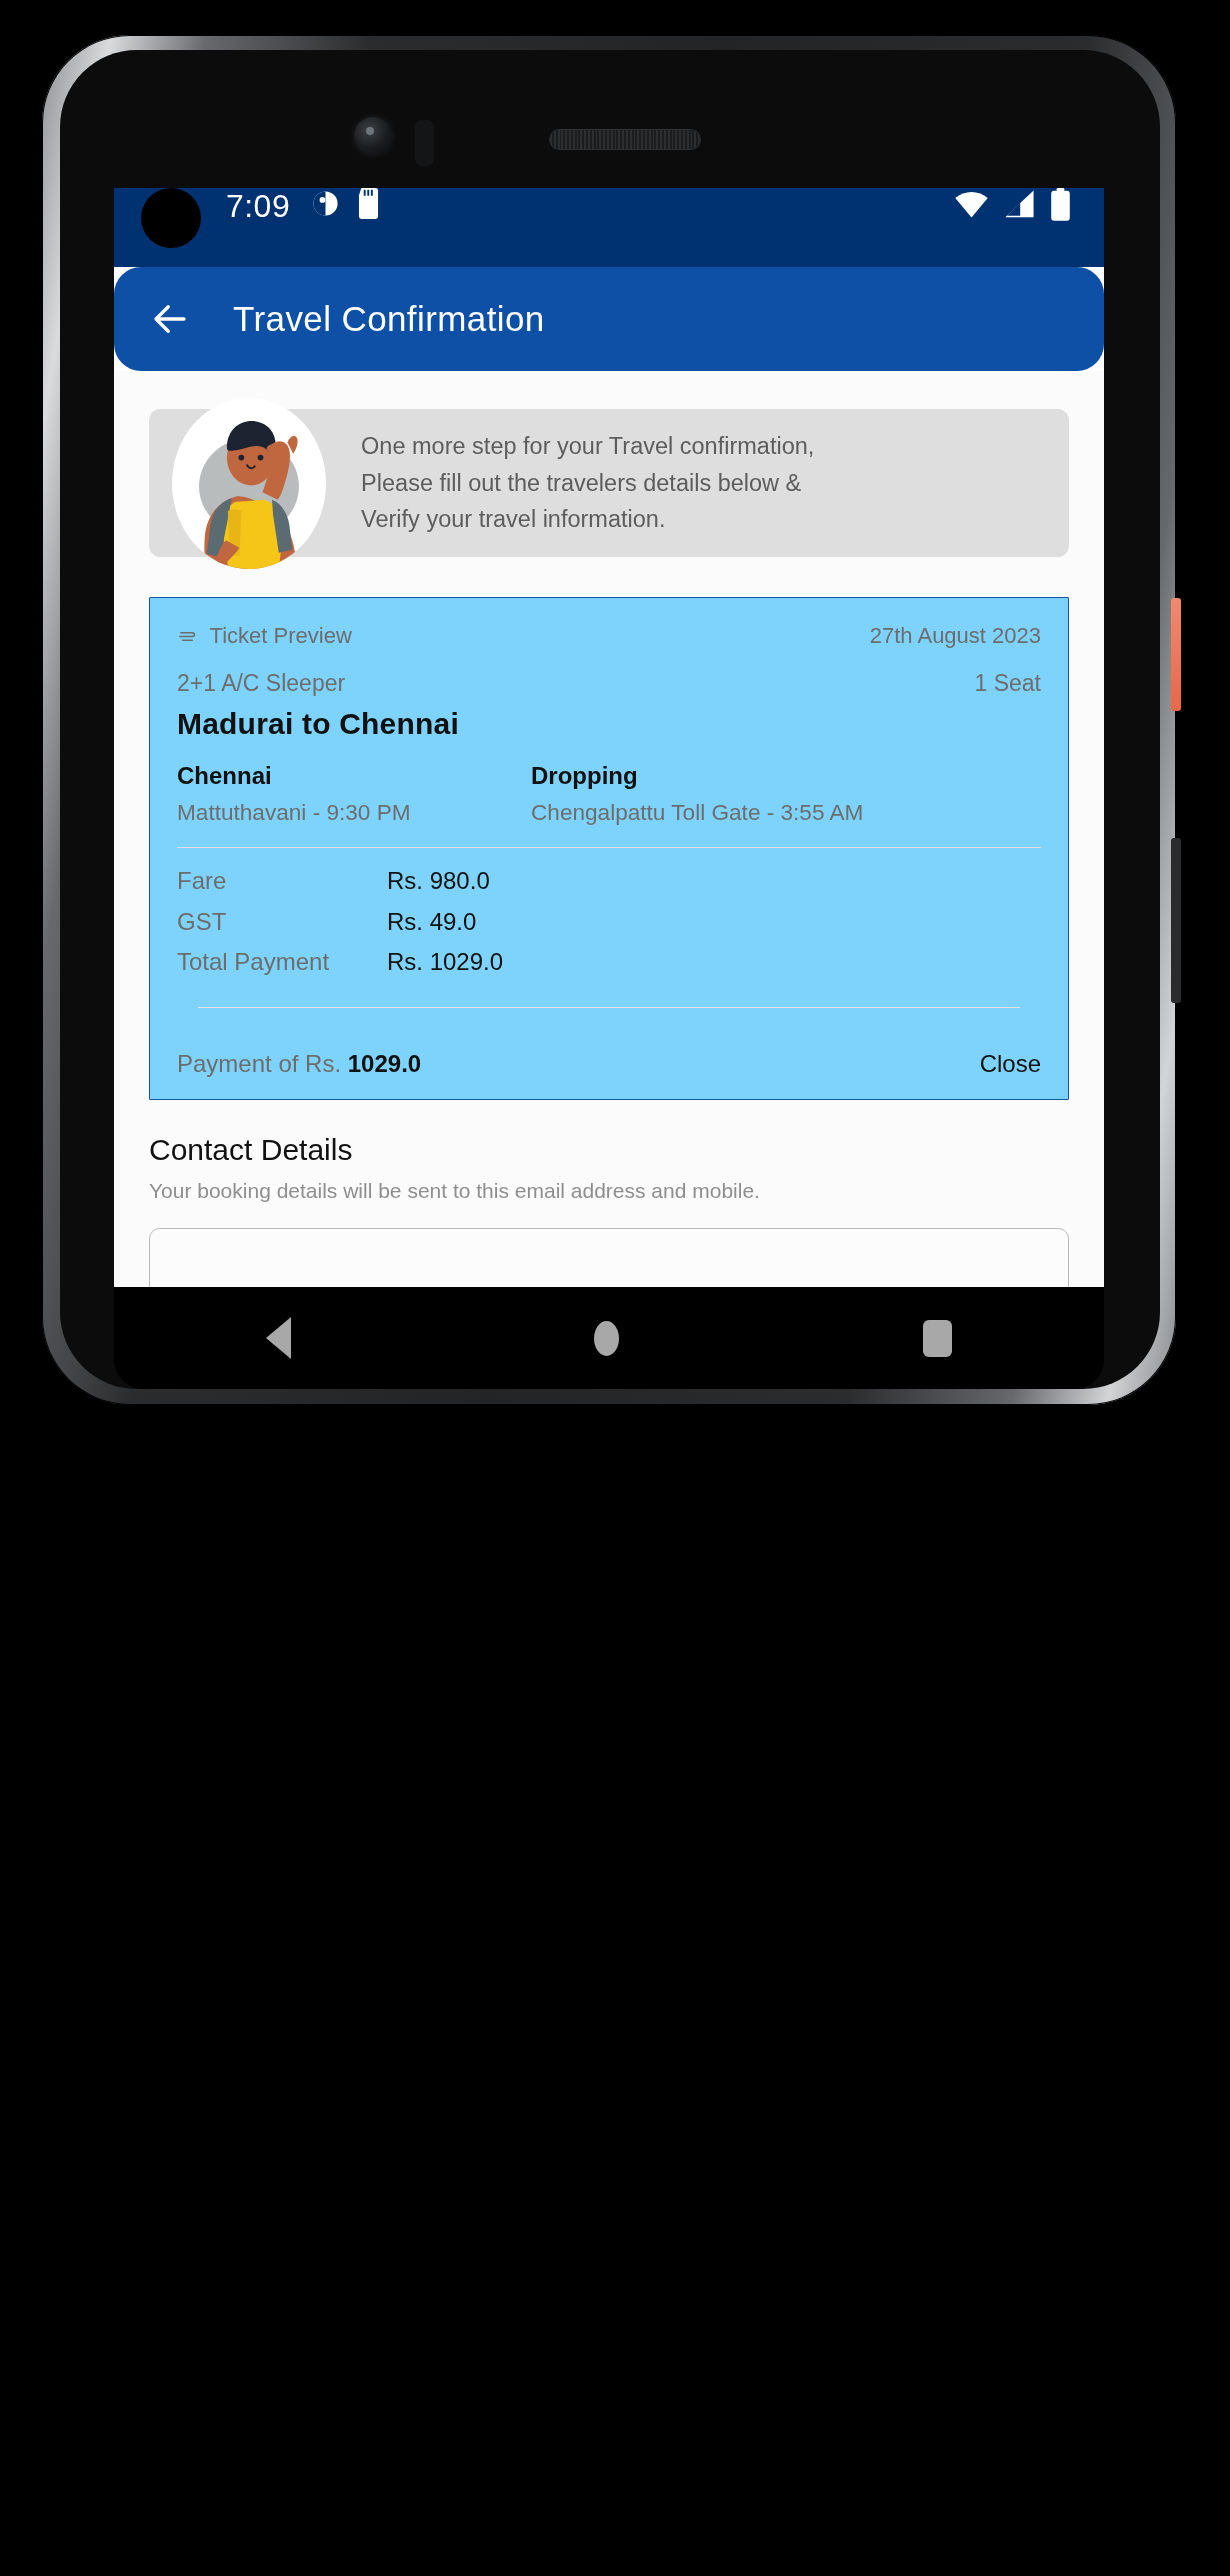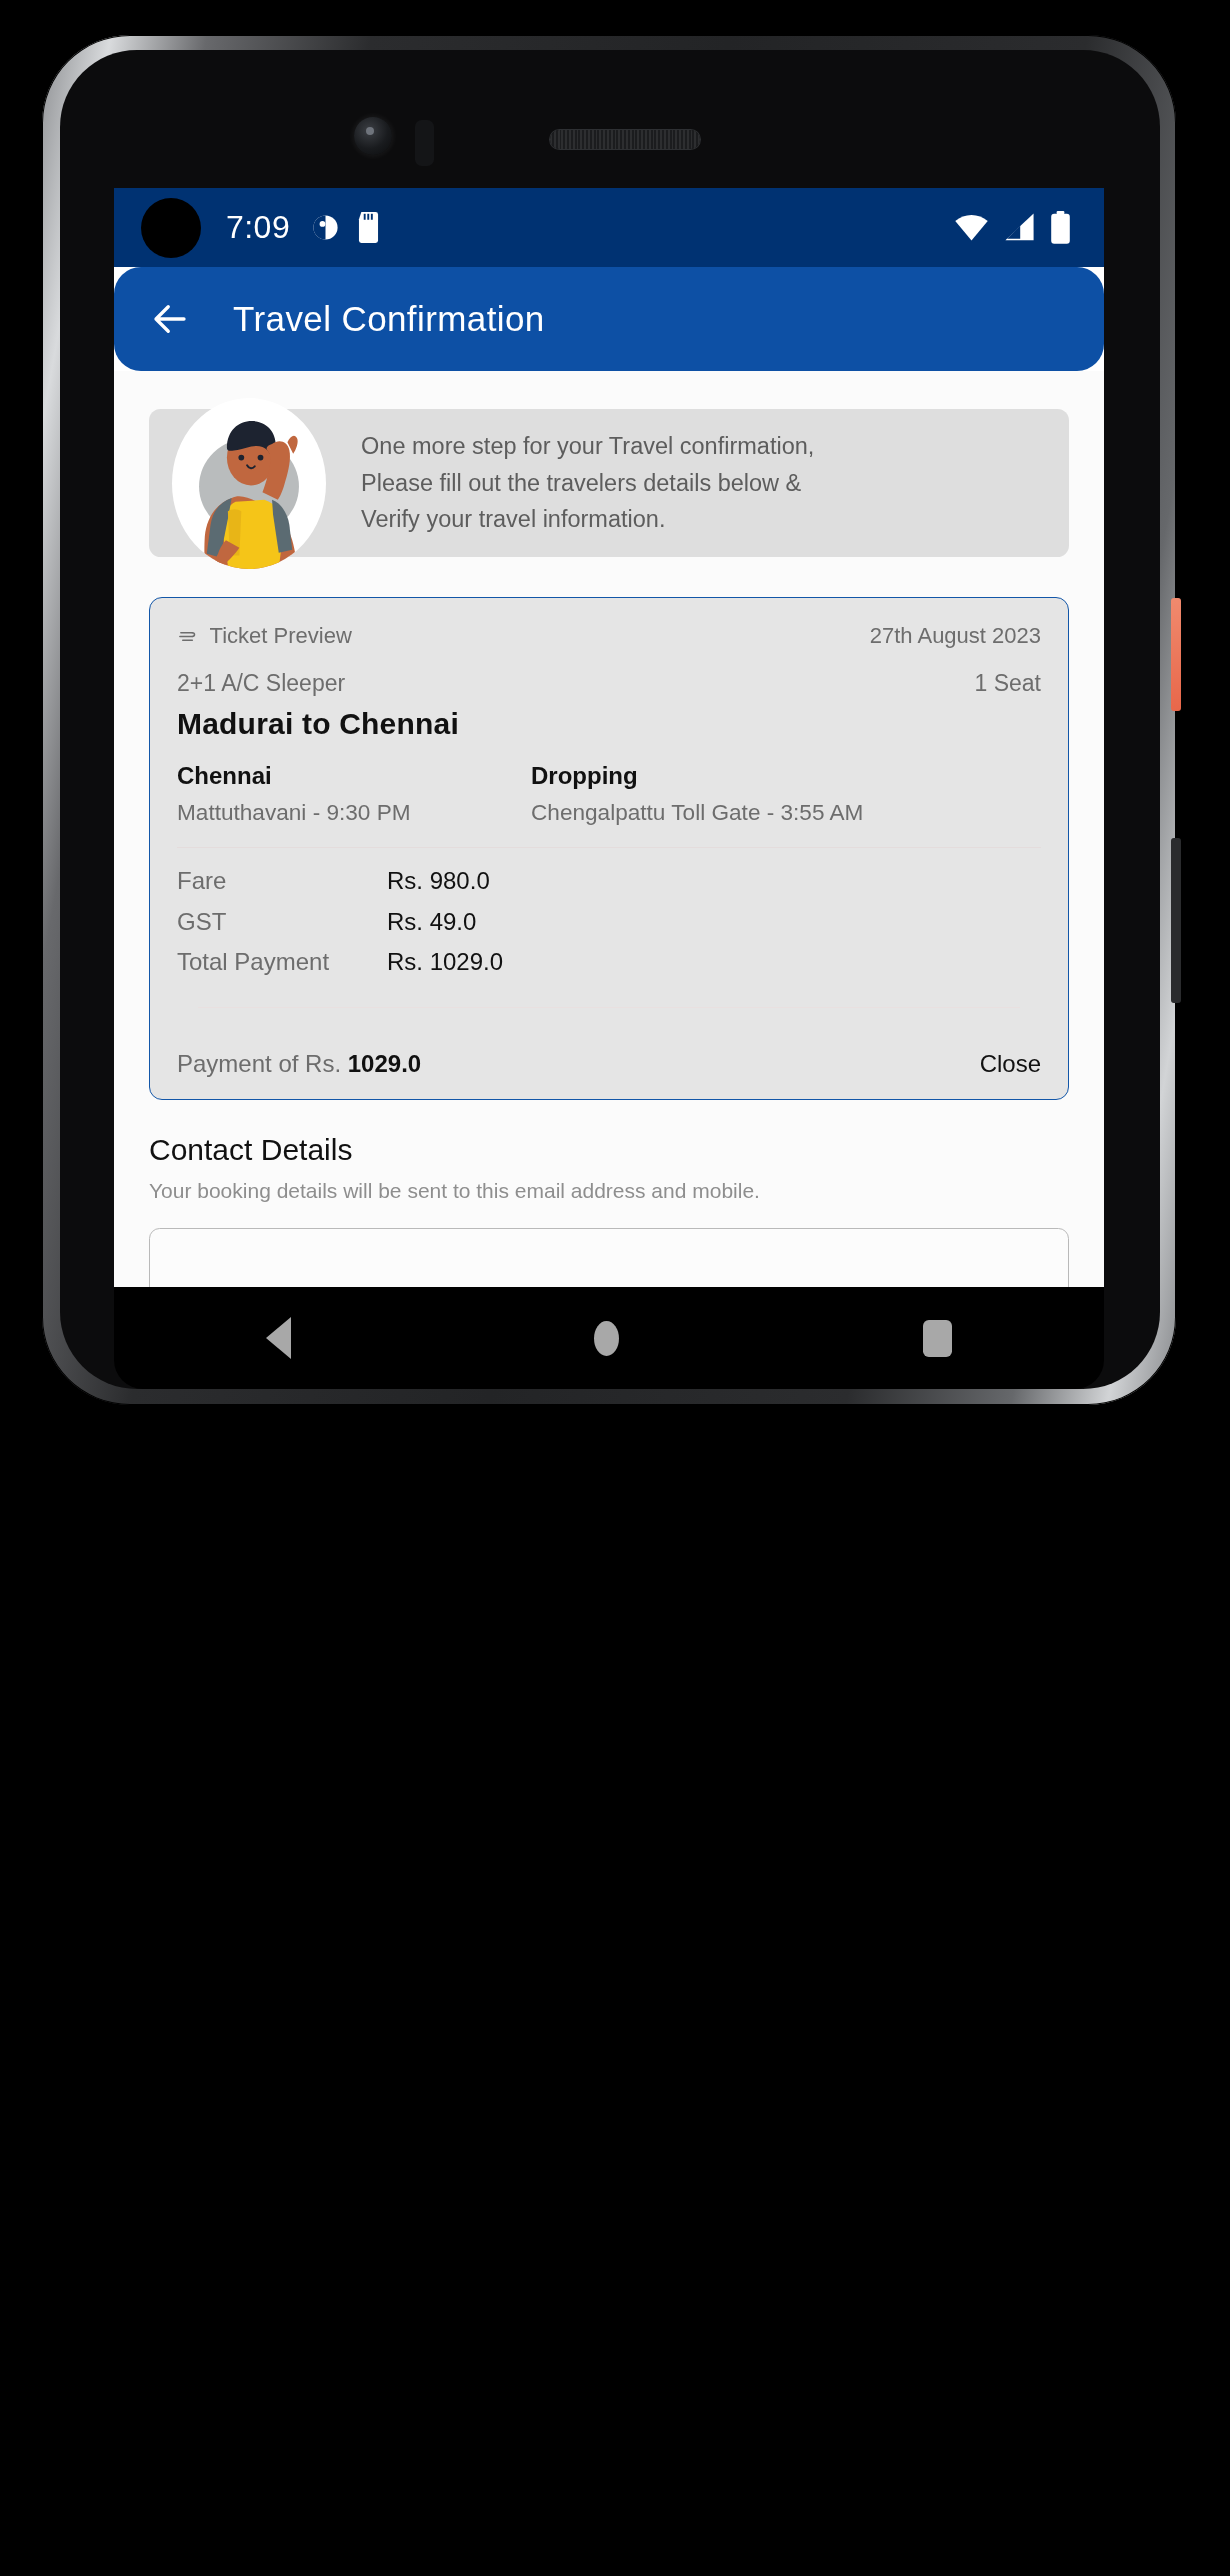--- a/index.html
+++ b/index.html
@@ -61,21 +61,21 @@
   }
   .side-btn-vol {
     position: absolute; left: 1171px; top: 838px;
     width: 9.6px; height: 165px; border-radius: 2.9px;
     background: #2a2b2d;
   }
 
   
   .statusbar {
     height: 79px; background: #003272;
-    display: flex; align-items: center; padding: 0 25px;
+    display: flex; align-items: flex-start; padding: 0 25px;
     position: relative;
   }
   .punchhole {
     width: 60px; height: 60px; border-radius: 50%; background:#000;
     flex: 0 0 auto; margin-left: 1.9px;
   }
   .clock { color:#fff; font-size: 32px; margin-left: 25px; letter-spacing: 0.5px;}
   .sb-icons-left { display:flex; align-items:center; gap: 15.4px; margin-left: 21px;}
   .sb-right { margin-left:auto; display:flex; align-items:center; gap:15.4px; padding-right: 7.7px;}
 
@@ -96,22 +96,22 @@
   }
   .banner-avatar {
     width: 154px; height: 171px; border-radius: 50%; background:#fff;
     flex:0 0 auto; position:relative; overflow:hidden; margin-left: 5.8px;
   }
   .banner-text {
     margin-left: 35px; color:#5d5d5d; font-size:23.5px; line-height:1.55;
   }
 
   .ticket-card {
-    margin: 40px 35px 0 35px; border:1.9px solid #1256a8; border-radius: 13px;
-    background:#e5e5e5; padding: 25px 27px 21px 27px;
+    margin: 40px 35px 0 35px; border:1.9px solid #1256a8; border-radius: 1px;
+    background:#7dd3fc; padding: 25px 27px 21px 27px;
   }
   .row { display:flex; justify-content:space-between; align-items:flex-start;}
   .tp-left { display:flex; align-items:center; gap:9.6px; color:#6d6d6d; font-size:22px;}
   .tp-date { color:#6d6d6d; font-size:22px;}
   .rowtype { margin-top: 21px; }
   .rowtype .t { color:#6d6d6d; font-size:23px;}
   .route { font-size:30px; font-weight:bold; color:#111; margin-top: 9.6px; letter-spacing:0.2px;}
   .bd-wrap { display:flex; margin-top: 21px;}
   .bd-col { flex: 0 0 auto;}
   .bd-col.b { width: 354px;}

